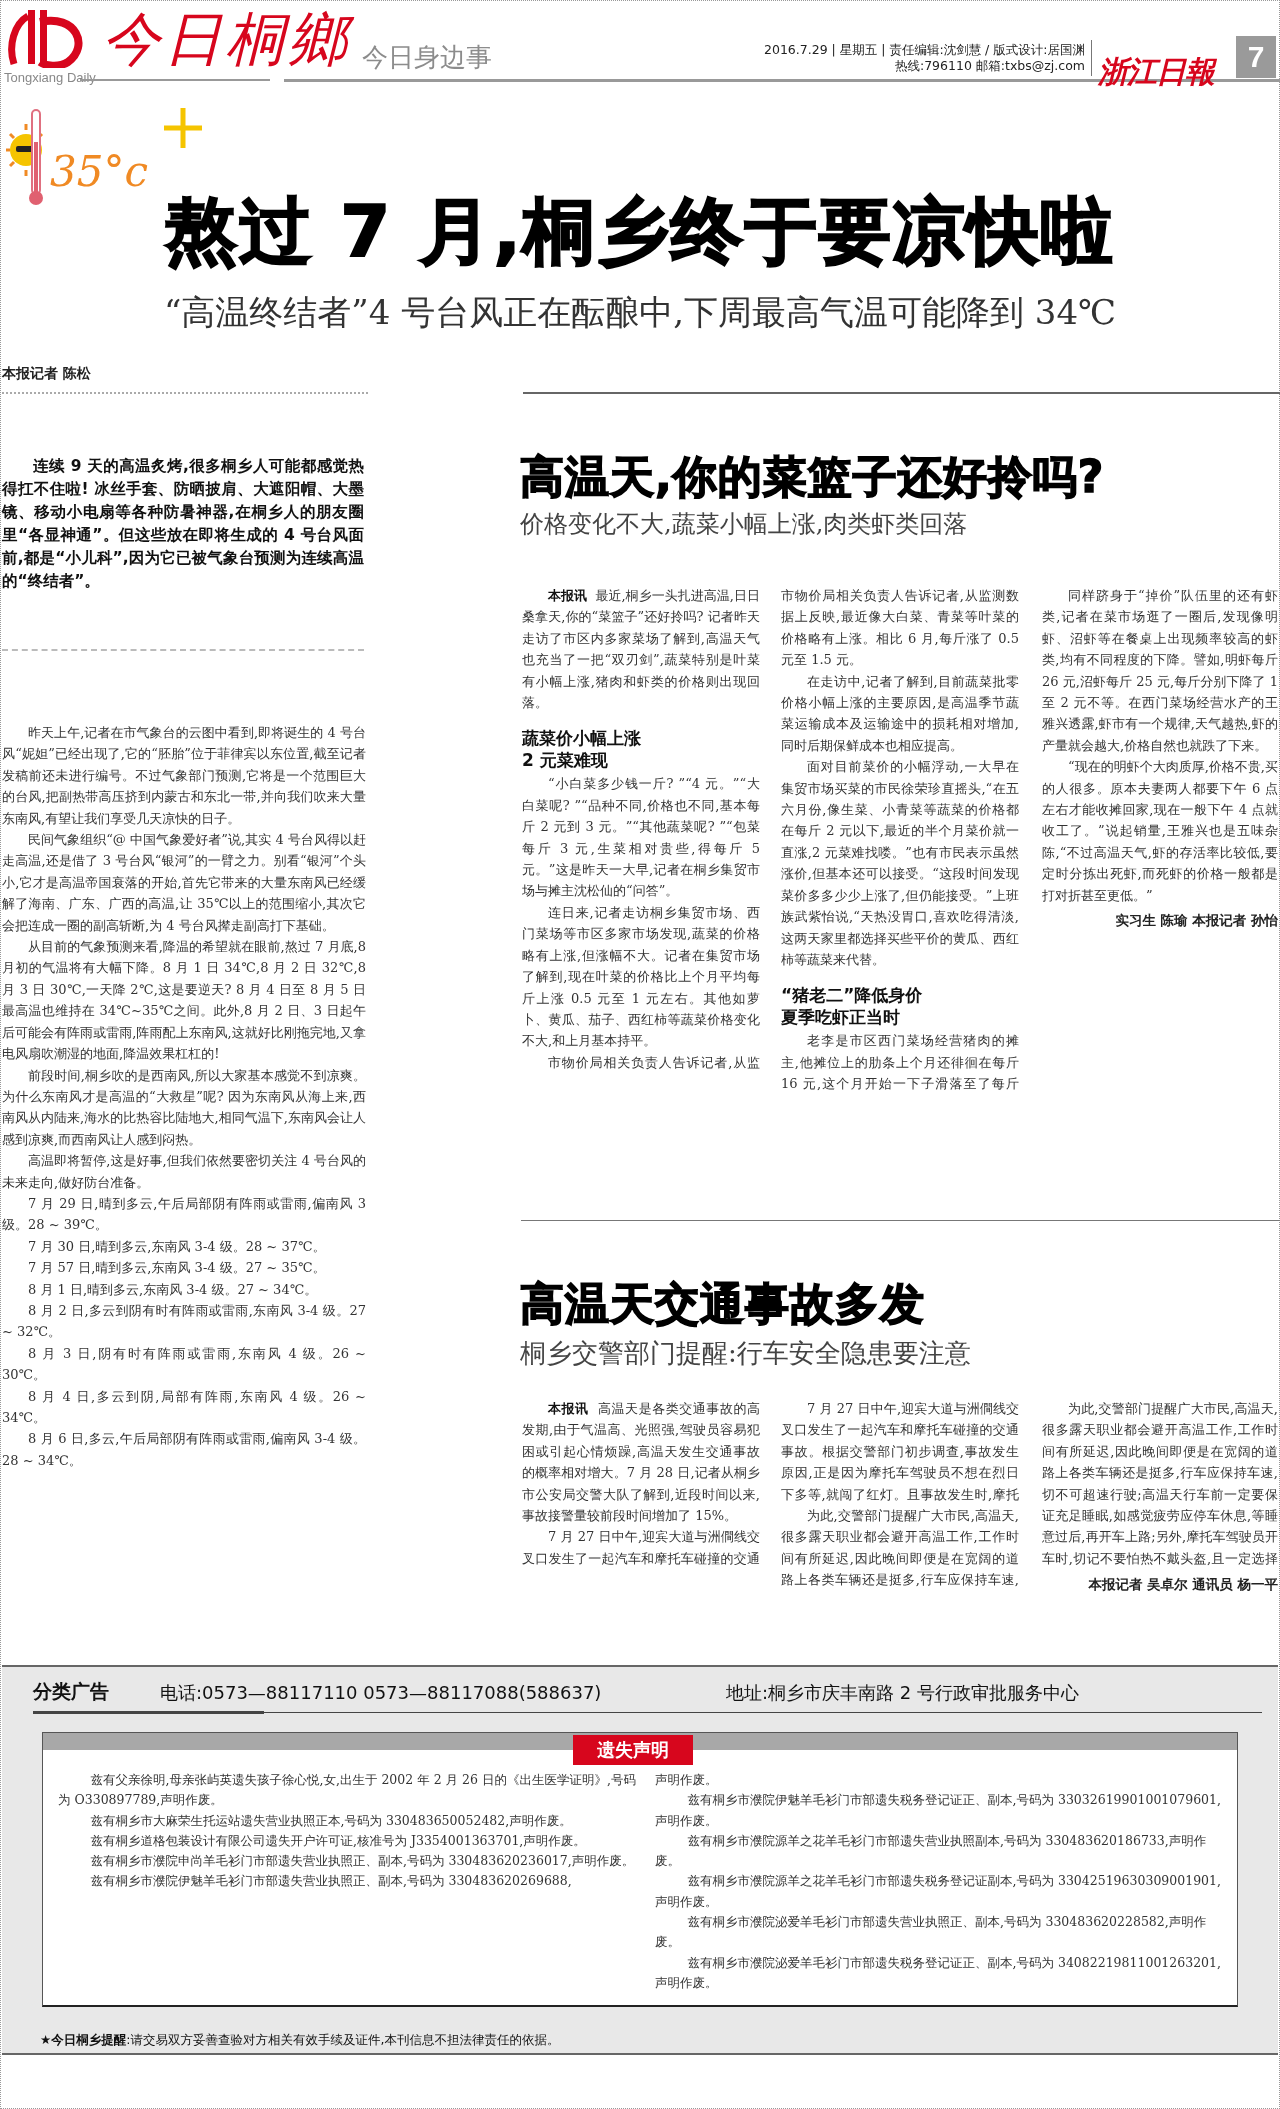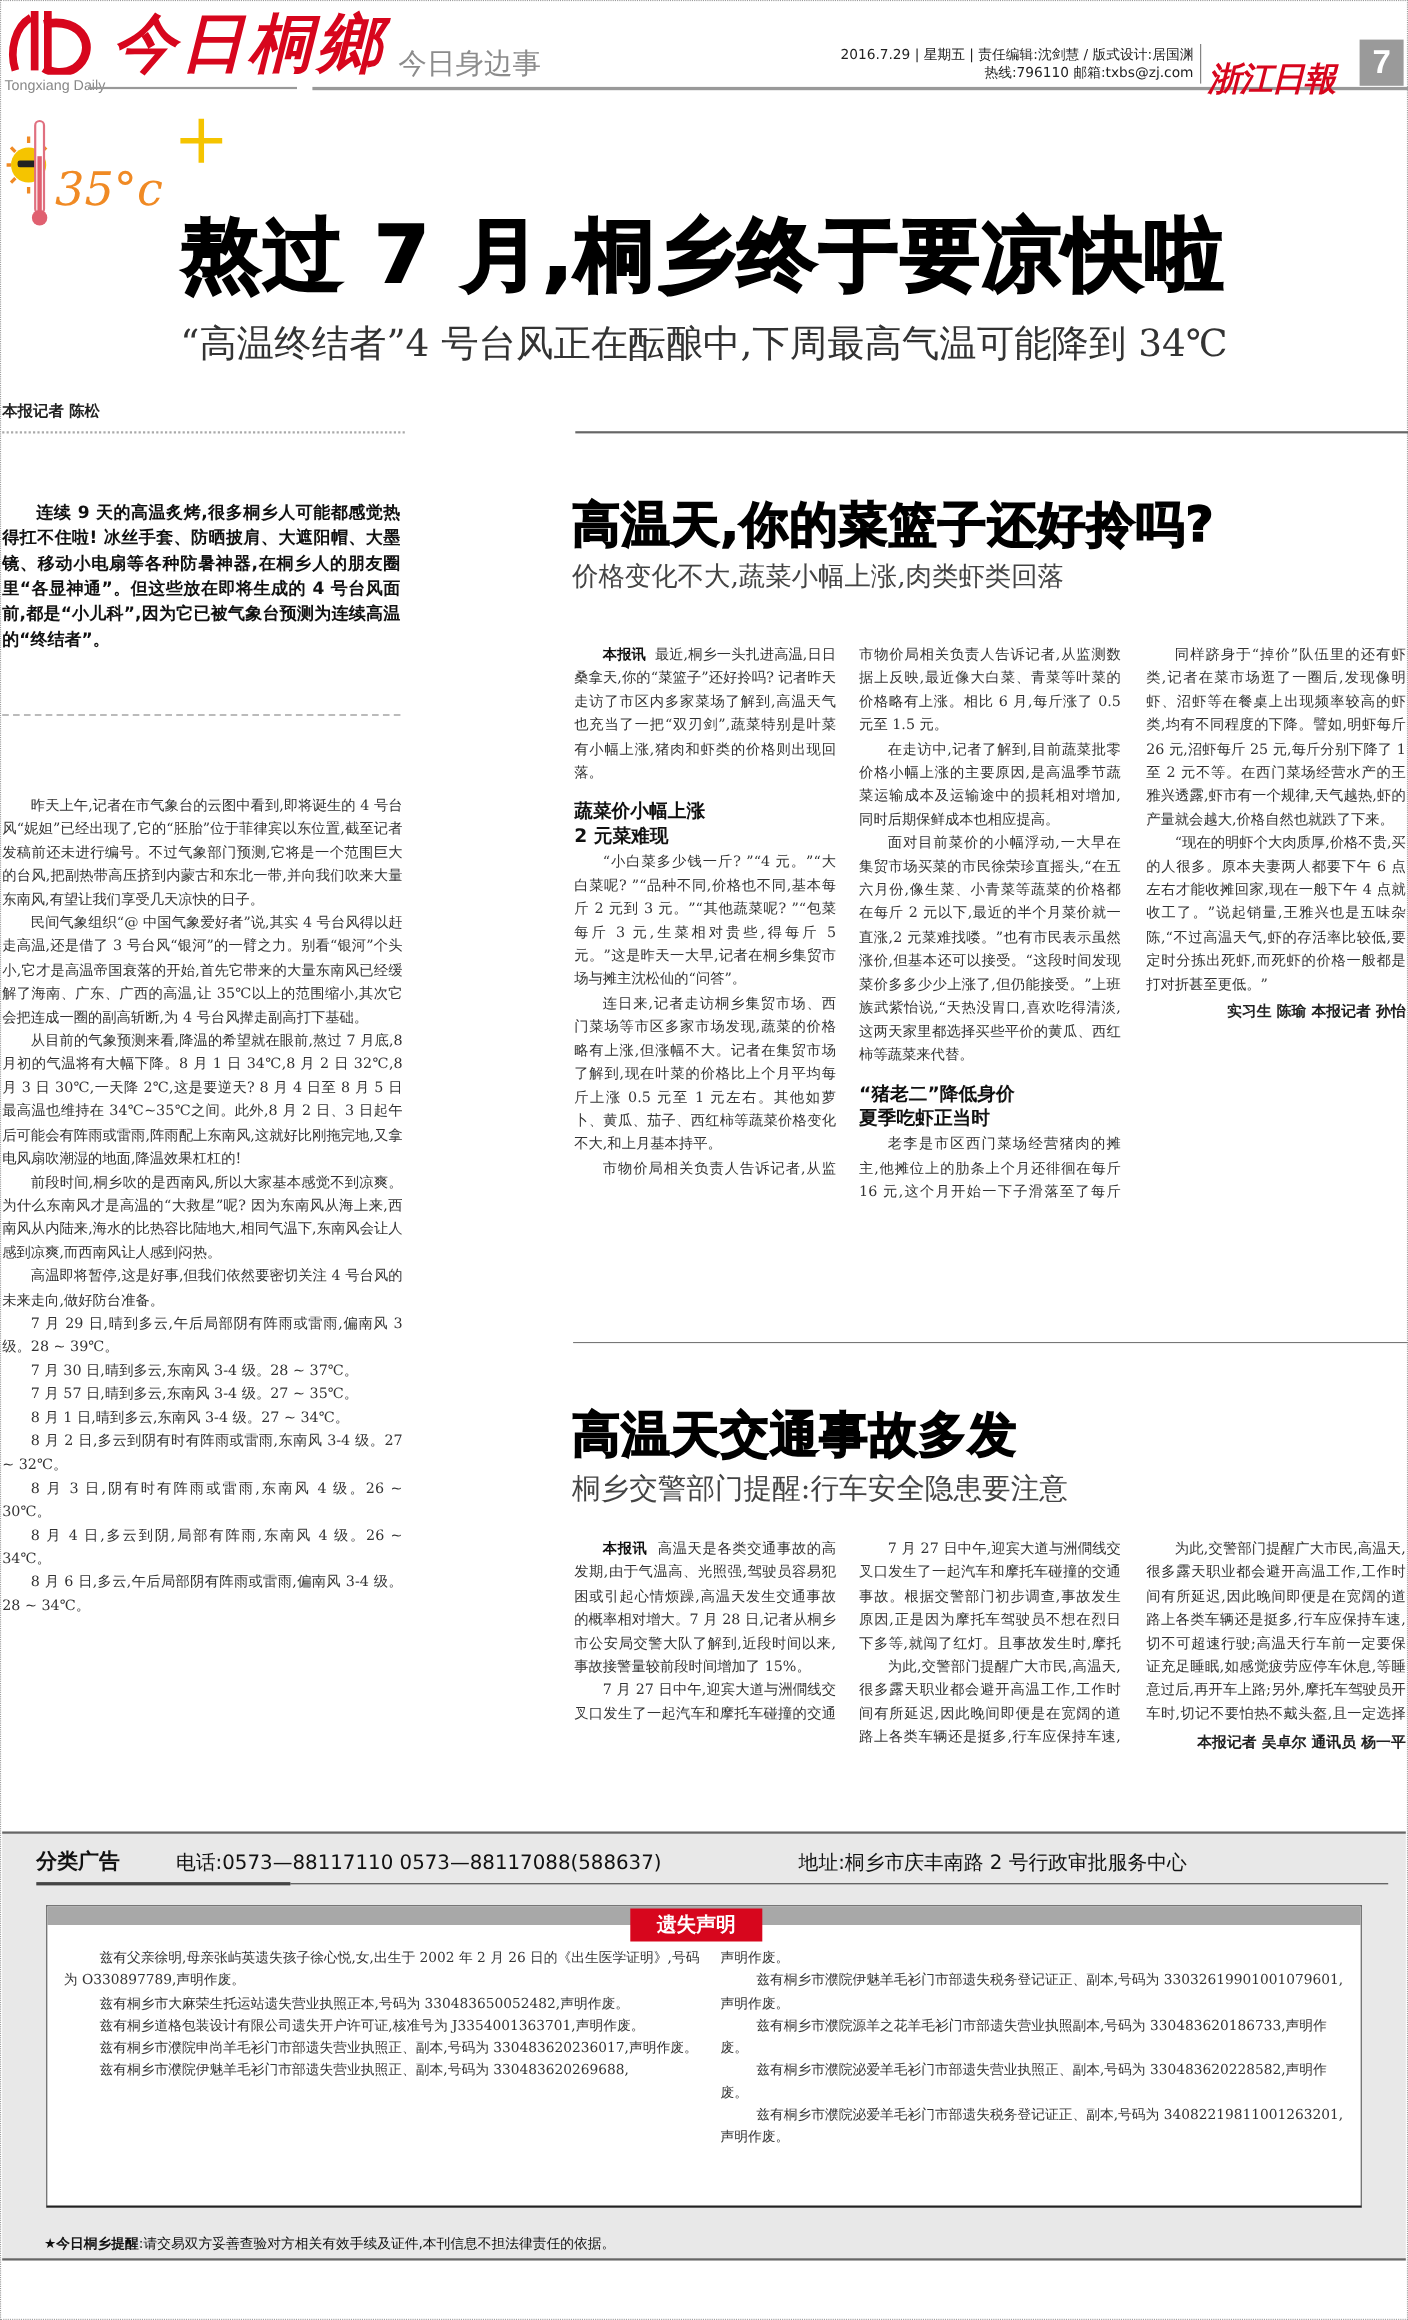--- a/index.html
+++ b/index.html
@@ -3,21 +3,21 @@
 <meta charset="utf-8">
 <style>
   * { margin:0; padding:0; box-sizing:border-box; }
   html, body { width:1280px; height:2109px; background:#fff; overflow:hidden; }
   body { position:relative; font-family:"DejaVu Serif", serif; color:#222; }
   .abs { position:absolute; }
   .page-border { position:absolute; left:0; top:0; width:1280px; height:2109px; border:1px dotted #999; pointer-events:none; }
 
   
   .logo-mark { left:6px; top:6px; width:88px; height:62px; }
-  .logo-text { left:102px; top:4px; font-family:"DejaVu Serif", serif; font-size:58px; color:#d7061d; font-weight:bold; letter-spacing:4px; font-style:italic; line-height:70px; }
+  .logo-text { left:102px; top:4px; font-family:"DejaVu Serif", serif; font-size:58px; color:#d7061d; font-weight:normal; letter-spacing:4px; font-style:italic; line-height:70px; }
   .logo-en { left:4px; top:70px; font-family:"Liberation Sans", sans-serif; font-size:13px; color:#888; }
   .section-name { left:362px; top:40px; font-family:"DejaVu Sans", sans-serif; font-size:26px; color:#8c8c8c; }
   .mast-line1 { left:80px; top:79px; width:190px; height:2px; background:#999; }
   .mast-line2 { left:284px; top:79px; width:996px; height:3px; background:#999; }
   .meta1 { right:195px; top:42px; font-family:"DejaVu Sans", sans-serif; font-size:12.5px; color:#222; text-align:right; white-space:nowrap; }
   .meta2 { right:195px; top:58px; font-family:"DejaVu Sans", sans-serif; font-size:12.5px; color:#222; text-align:right; white-space:nowrap; }
   .meta-sep { left:1091px; top:40px; width:1px; height:36px; background:#777; }
   .zj-logo { left:1098px; top:52px; font-family:"DejaVu Serif", serif; font-weight:bold; font-style:italic; font-size:30px; color:#d7061d; letter-spacing:-1px; }
   .page-num { left:1236px; top:36px; width:40px; height:42px; background:#9a9a9a; color:#fff; font-family:"Liberation Sans", sans-serif; font-weight:bold; font-size:30px; text-align:center; line-height:42px; }
 
@@ -209,19 +209,20 @@
   <p>兹有父亲徐明,母亲张屿英遗失孩子徐心悦,女,出生于 2002 年 2 月 26 日的《出生医学证明》,号码为 O330897789,声明作废。</p>
   <p>兹有桐乡市大麻荣生托运站遗失营业执照正本,号码为 330483650052482,声明作废。</p>
   <p>兹有桐乡道格包装设计有限公司遗失开户许可证,核准号为 J3354001363701,声明作废。</p>
   <p>兹有桐乡市濮院申尚羊毛衫门市部遗失营业执照正、副本,号码为 330483620236017,声明作废。</p>
   <p>兹有桐乡市濮院伊魅羊毛衫门市部遗失营业执照正、副本,号码为 330483620269688,</p>
 </div>
 <div class="abs notice-col n-right">
   <p style="text-indent:0">声明作废。</p>
   <p>兹有桐乡市濮院伊魅羊毛衫门市部遗失税务登记证正、副本,号码为 330326199010010796​01,声明作废。</p>
   <p>兹有桐乡市濮院源羊之花羊毛衫门市部遗失营业执照副本,号码为 330483620186733,声明作废。</p>
+  <p>兹有桐乡市濮院源羊之花羊毛衫门市部遗失税务登记证副本,号码为 330425196303090019​01,声明作废。</p>
   <p>兹有桐乡市濮院泌爱羊毛衫门市部遗失营业执照正、副本,号码为 330483620228582,声明作废。</p>
   <p>兹有桐乡市濮院泌爱羊毛衫门市部遗失税务登记证正、副本,号码为 340822198110012632​01,声明作废。</p>
 </div>
 
 <div class="abs reminder">
   <b>★今日桐乡提醒</b><span>:请交易双方妥善查验对方相关有效手续及证件,本刊信息不担法律责任的依据。</span>
 </div>
 
 </body></html>

